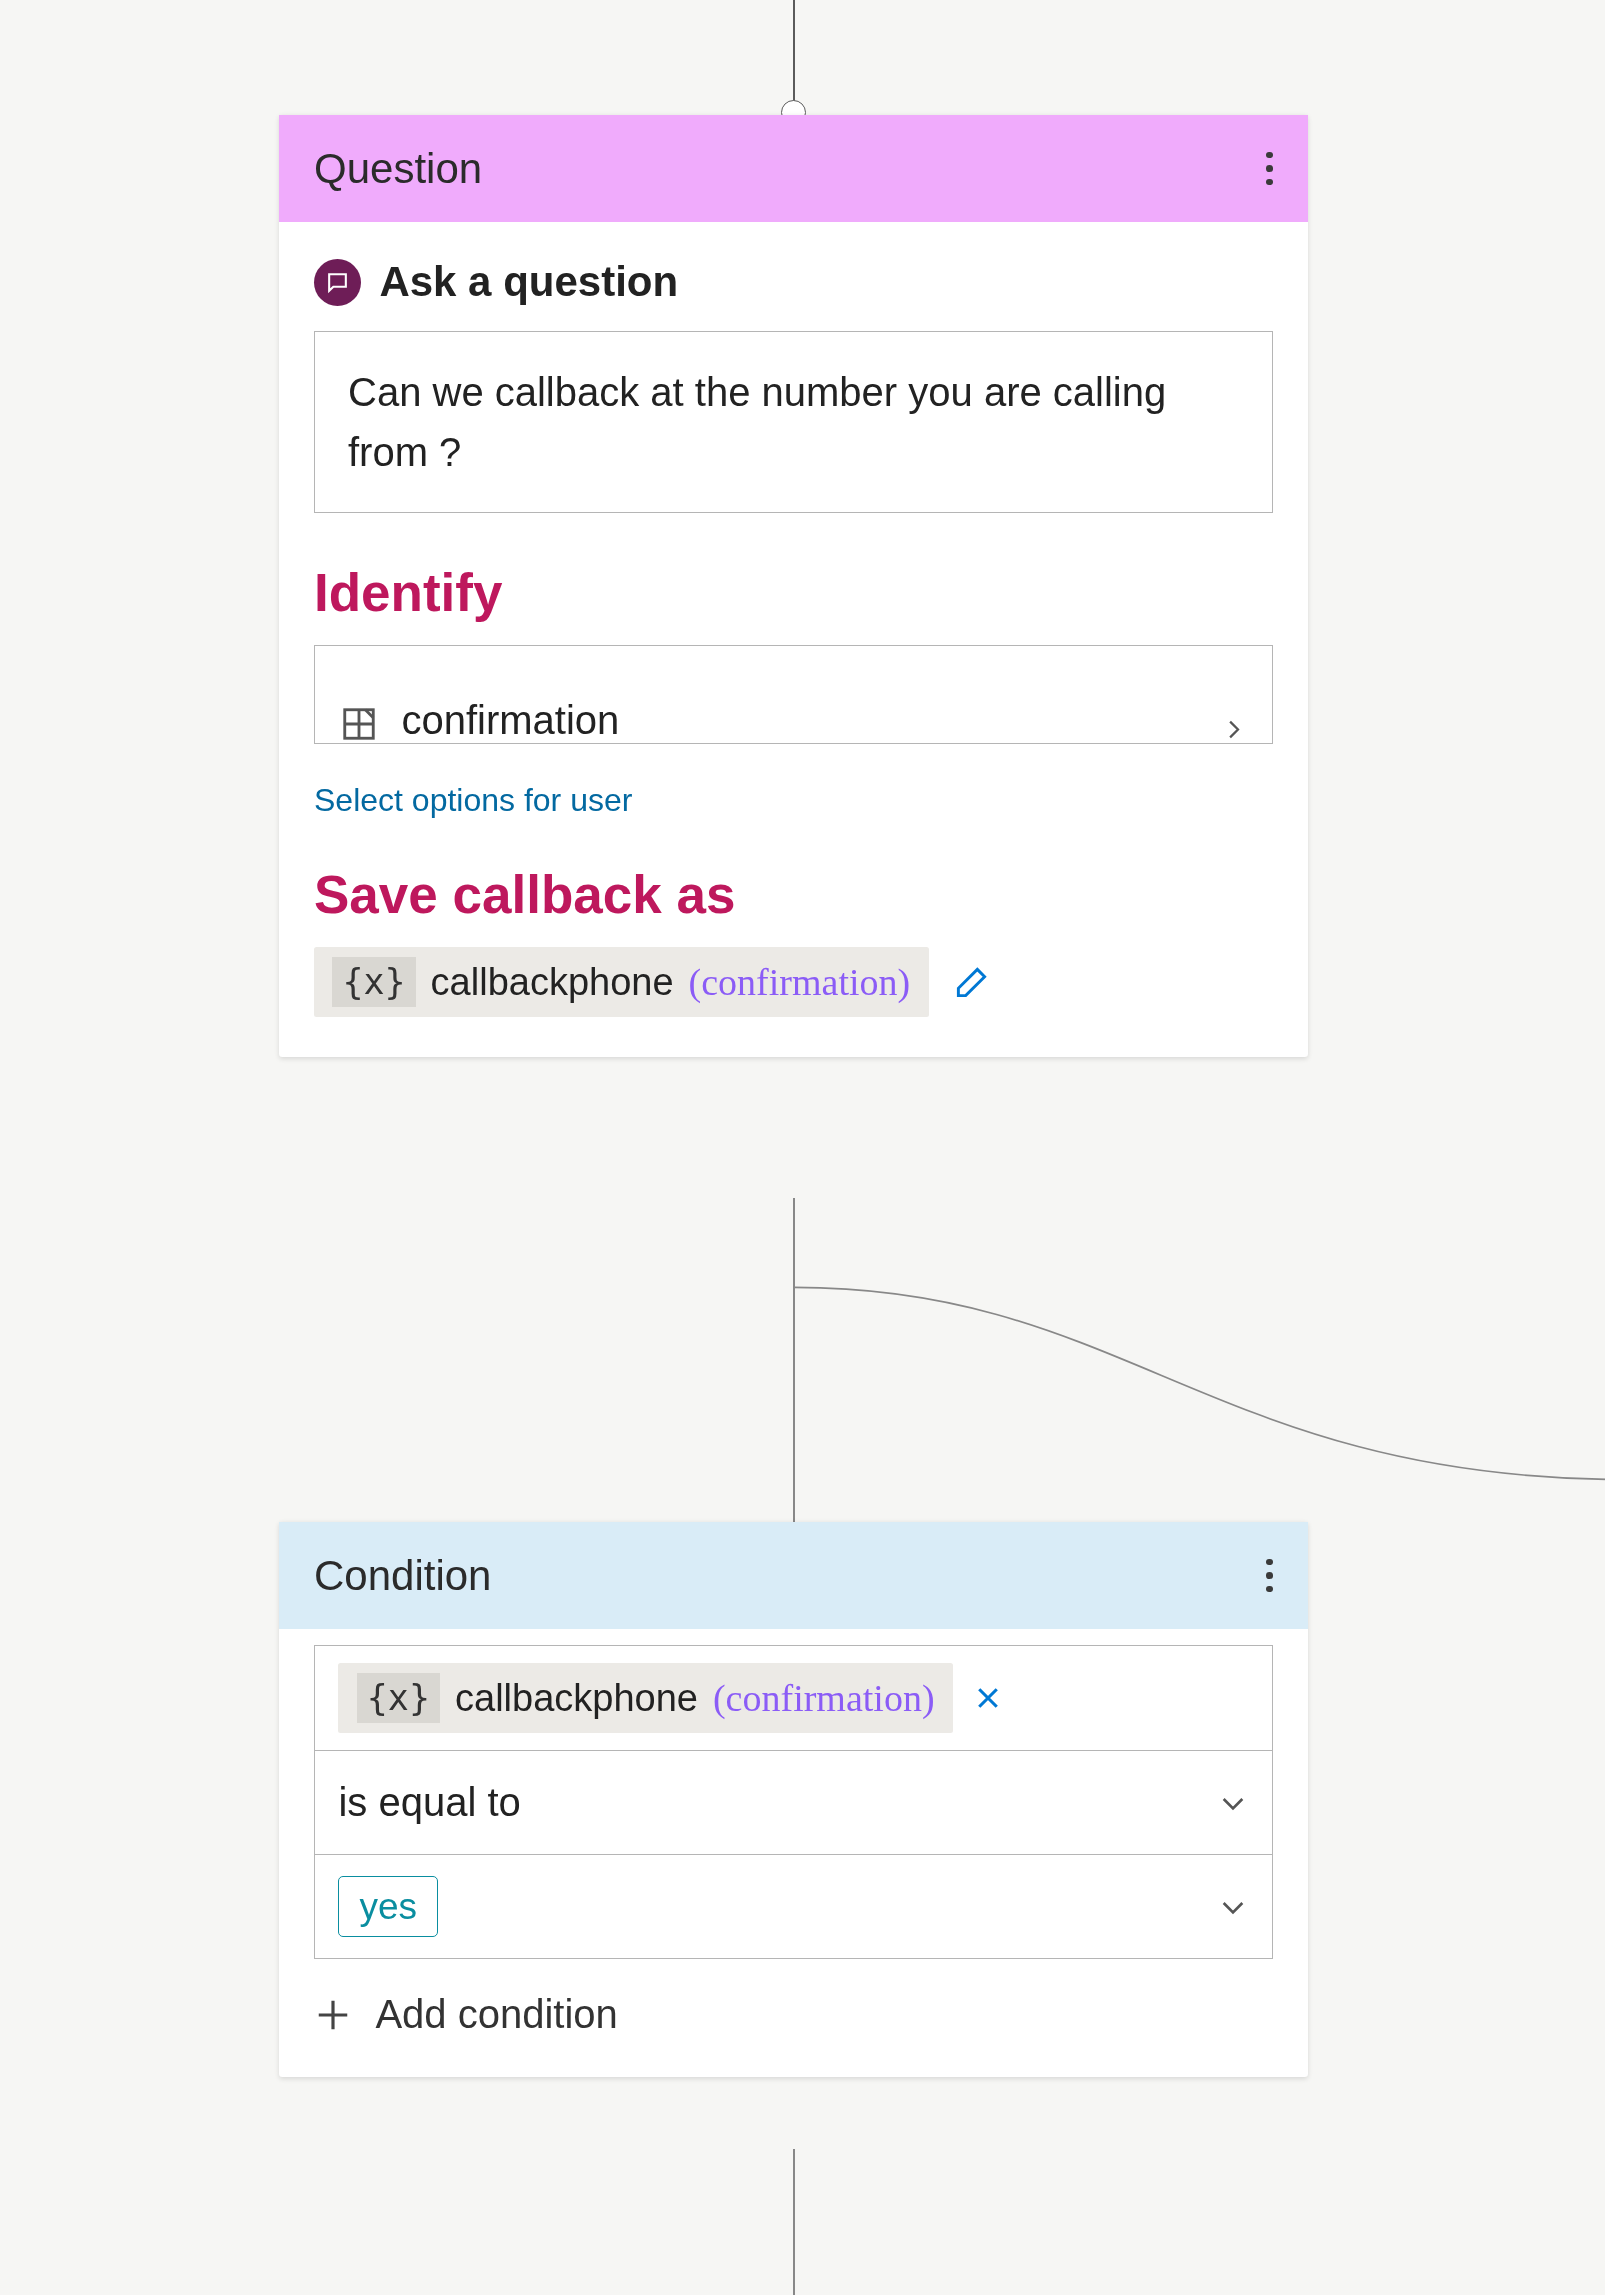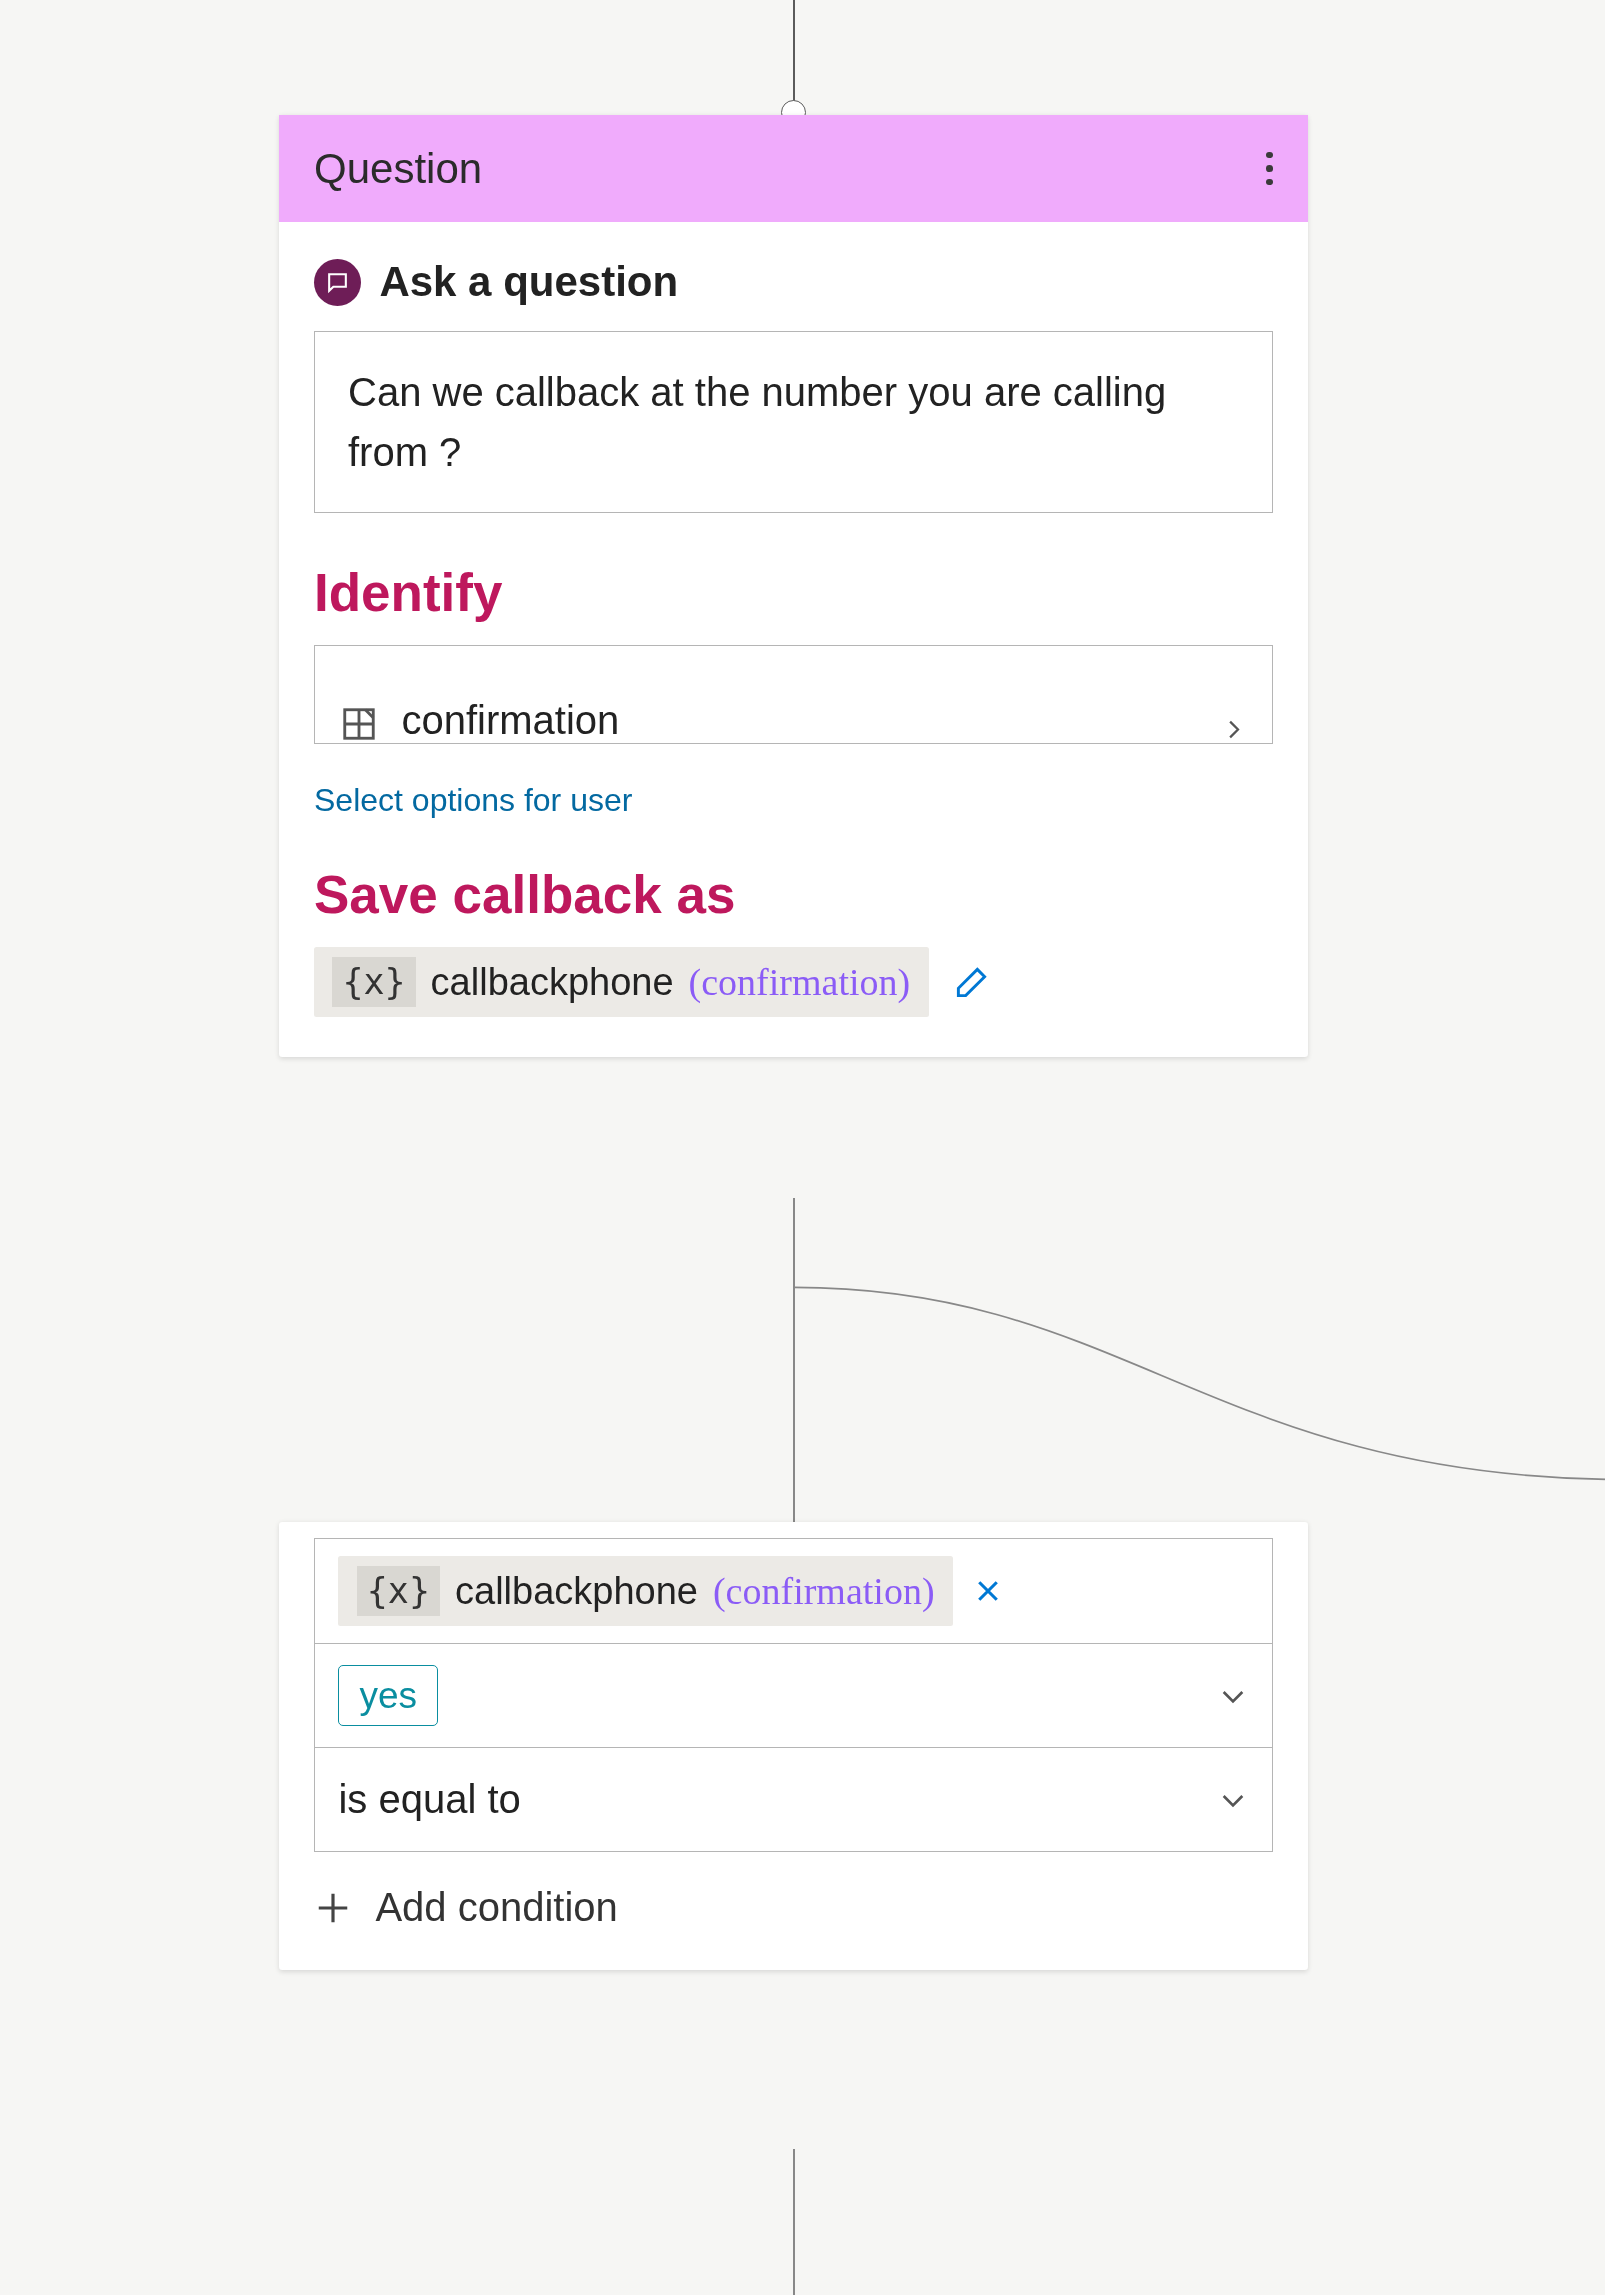--- a/index.html
+++ b/index.html
@@ -238,46 +238,54 @@
       </div>
     </div>
   </div>
 
   <div class="line-q-to-c"></div>
   <svg class="branch-curve" viewBox="0 0 1000 250" preserveAspectRatio="none">
     <path d="M0 10 C 400 10, 500 240, 1000 240" fill="none" stroke="#888" stroke-width="2"></path>
   </svg>
 
   <div class="card card-condition">
+    <div class="card-header">
+      <span>Condition</span>
+      <div class="more-dots">
+        <span></span>
+          <span></span>
+          <span></span>
+      </div>
+    </div>
     <div class="card-body">
       <div class="cond-box">
         <div class="cond-row cond-row-var">
           <div class="var-chip">
             <span class="braces">{x}</span>
             <span class="varname">callbackphone</span>
             <span class="vartype">(confirmation)</span>
           </div>
           <svg class="cond-x" viewBox="0 0 24 24" fill="none" stroke="currentColor" stroke-width="2.5">
               <path d="M5 5l14 14M19 5L5 19"></path>
             </svg>
         </div>
+        <div class="cond-row cond-row-op">
+          <span class="op-text">is equal to</span>
+          <svg class="cond-chev" viewBox="0 0 24 24" fill="none" stroke="currentColor" stroke-width="2">
+              <path d="M5 9l7 7 7-7"></path>
+            </svg>
+        </div>
         <div class="cond-row">
           <span class="val-pill">
             <span>yes</span>
           </span>
           <svg class="cond-chev" viewBox="0 0 24 24" fill="none" stroke="currentColor" stroke-width="2">
               <path d="M5 9l7 7 7-7"></path>
             </svg>
         </div>
-        <div class="cond-row cond-row-op">
-          <span class="op-text">is equal to</span>
-          <svg class="cond-chev" viewBox="0 0 24 24" fill="none" stroke="currentColor" stroke-width="2">
-              <path d="M5 9l7 7 7-7"></path>
-            </svg>
-        </div>
       </div>
 
       <div class="add-cond">
         <svg class="plus" viewBox="0 0 24 24" fill="none" stroke="currentColor" stroke-width="2">
             <path d="M12 3v18M3 12h18"></path>
           </svg>
         <span>Add condition</span>
       </div>
     </div>
   </div>

